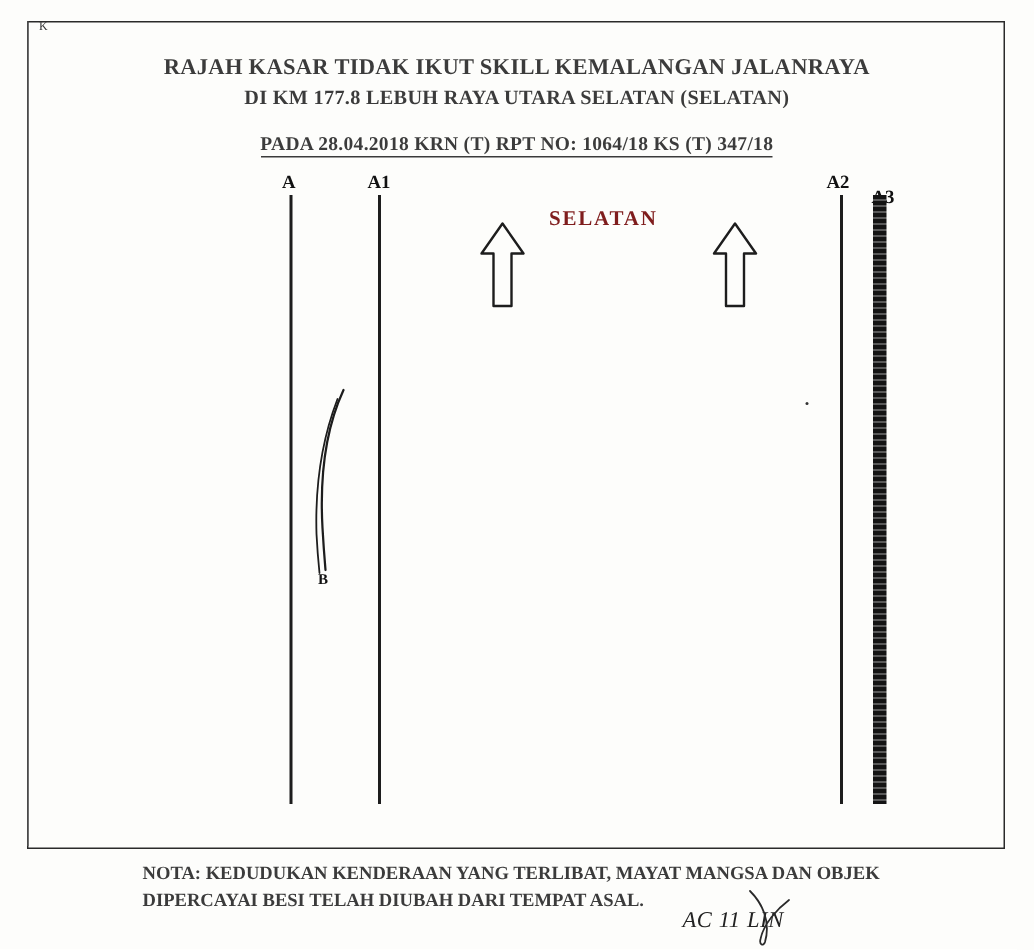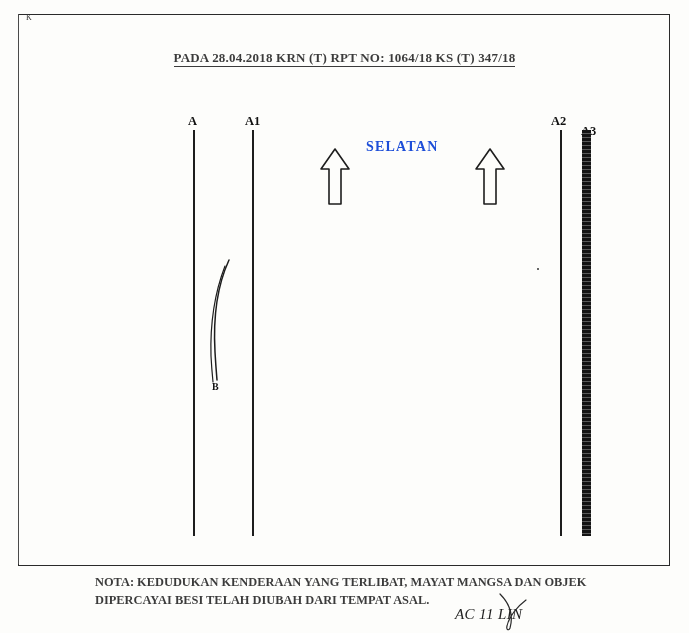--- a/index.html
+++ b/index.html
@@ -100,21 +100,21 @@
       #5a5a5a 4px
     );
   }
 
   
   .selatan {
     position: absolute;
     font-weight: bold;
     font-size: 14px;
     letter-spacing: 1.2px;
-    color: #1d4ed8;
+    color: #7f1d1d;
   }
 
   
   .arrow-wrap { position: absolute; }
 
   
   .skid { position: absolute; }
   .skid-label {
     position: absolute;
     font-size: 10px;
@@ -163,20 +163,22 @@
 </head>
 <body>
 
 <div id="page">
 
   <div class="border-box"></div>
 
   <div class="corner-mark">K</div>
 
   <div class="title-block">
+    <div class="title-line l1 faded">RAJAH KASAR TIDAK IKUT SKILL KEMALANGAN JALANRAYA</div>
+    <div class="title-line l2 faded">DI KM 177.8 LEBUH RAYA UTARA SELATAN (SELATAN)</div>
     <div>
       <span class="title-line l3 faded">PADA 28.04.2018  KRN (T) RPT NO: 1064/18 KS (T) 347/18</span>
     </div>
   </div>
 
   <div class="lane-label" style="left:188px; top:114px;">A</div>
   <div class="lane-label" style="left:245px; top:114px;">A1</div>
   <div class="lane-label" style="left:551px; top:114px;text-align:right;">A2</div>
   <div class="lane-label" style="left:581px; top:112px;margin-top:12px;">A3</div>
 

